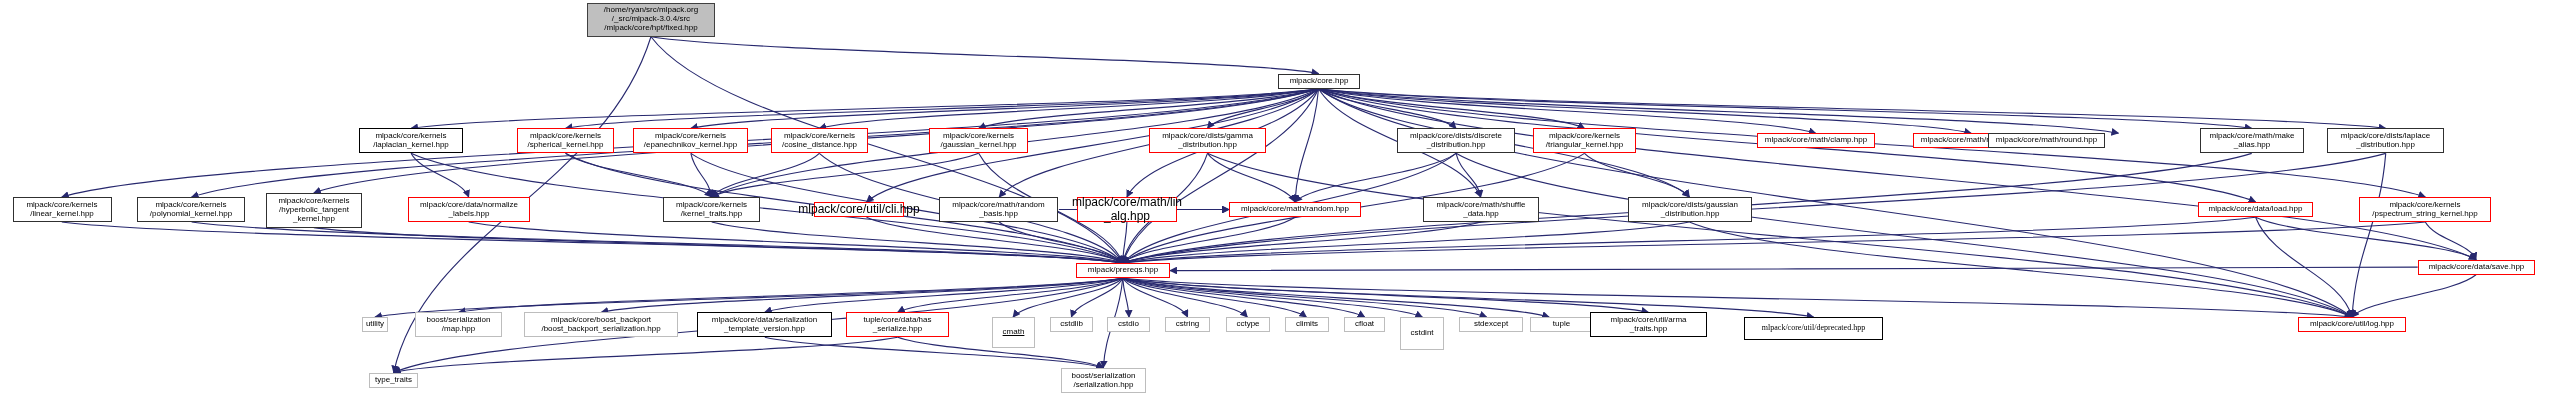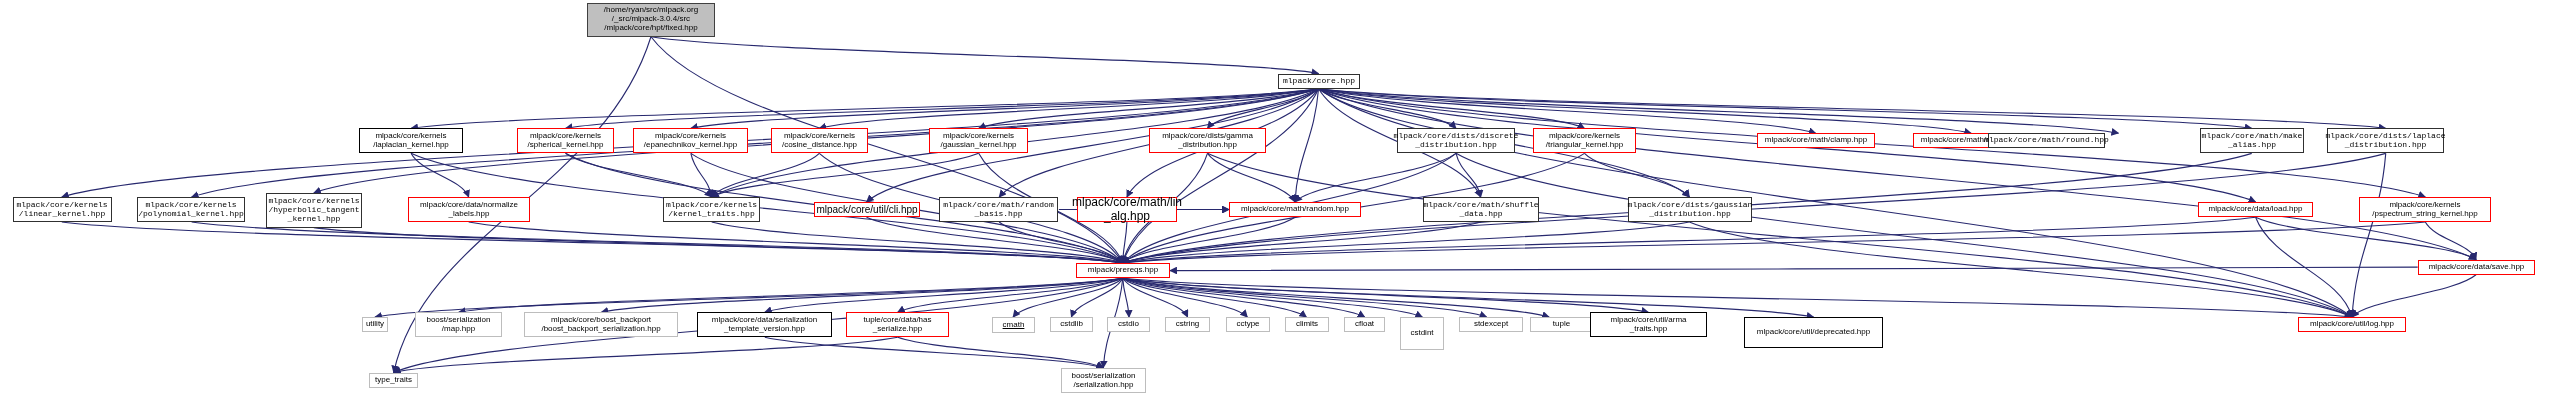--- a/index.html
+++ b/index.html
@@ -23,21 +23,21 @@
     text-align:center;
     background:#ffffff;
     color:#000000;
     line-height:1.12;
     white-space:pre-line;
     padding:0.7px 2.1px;
     z-index:5;
   }
   
   .b-grey   { border:0.7px solid #bdbdbd; }
-  .b-black  { border:0.7px solid #303030;font-family:Liberation Mono, monospace; }
+  .b-black  { border:0.7px solid #303030; }
   .b-red    { border:0.7px solid #ff0000; }
   .b-thick  { border:1.4px solid #000000; }
   .b-root   { border:0.7px solid #404040; background:#bfbfbf; }
 </style>
 </head>
 <body>
 
 <div id="canvas">
   <svg id="edges" viewBox="0 0 3710 588" preserveAspectRatio="none">
     <defs>
@@ -177,21 +177,21 @@
 /linear_kernel.hpp</div>
       <div class="node b-black" style="left: 137px; top: 197px; width: 108px; height: 25px; font-size: 8px;">mlpack/core/kernels
 /polynomial_kernel.hpp</div>
       <div class="node b-black" style="left: 266px; top: 193px; width: 96px; height: 35px; font-size: 8px;">mlpack/core/kernels
 /hyperbolic_tangent
 _kernel.hpp</div>
       <div class="node b-red" style="left: 408px; top: 197px; width: 122px; height: 25px; font-size: 8px;">mlpack/core/data/normalize
 _labels.hpp</div>
       <div class="node b-black" style="left: 663px; top: 197px; width: 97px; height: 25px; font-size: 8px;">mlpack/core/kernels
 /kernel_traits.hpp</div>
-      <div class="node b-red" style="left: 814px; top: 202px; width: 106px; height: 15.3px; font-size: 10px;">mlpack/core/util/cli.hpp</div>
+      <div class="node b-red" style="left: 814px; top: 202px; width: 90px; height: 15.3px; font-size: 12px;">mlpack/core/util/cli.hpp</div>
       <div class="node b-black" style="left: 939px; top: 197px; width: 119px; height: 25px; font-size: 8px;">mlpack/core/math/random
 _basis.hpp</div>
       <div class="node b-red" style="left: 1077px; top: 197px; width: 100px; height: 25px; font-size: 12px;">mlpack/core/math/lin
 _alg.hpp</div>
       <div class="node b-red" style="left: 1229px; top: 202px; width: 132px; height: 15.3px; font-size: 8px;">mlpack/core/math/random.hpp</div>
       <div class="node b-black" style="left: 1423px; top: 197px; width: 116px; height: 25px; font-size: 8px;">mlpack/core/math/shuffle
 _data.hpp</div>
       <div class="node b-black" style="left: 1628px; top: 197px; width: 124px; height: 25px; font-size: 8px;">mlpack/core/dists/gaussian
 _distribution.hpp</div>
       <div class="node b-red" style="left: 2198px; top: 202px; width: 115px; height: 15.3px; font-size: 8px;">mlpack/core/data/load.hpp</div>
@@ -201,32 +201,32 @@
       <div class="node b-red" style="left: 1076px; top: 263px; width: 94px; height: 15.3px; font-size: 8px;">mlpack/prereqs.hpp</div>
       <div class="node b-grey" style="left: 362px; top: 317px; width: 26px; height: 15.3px; font-size: 8px;">utility</div>
       <div class="node b-grey" style="left: 415px; top: 312px; width: 87px; height: 25px; font-size: 8px;">boost/serialization
 /map.hpp</div>
       <div class="node b-grey" style="left: 524px; top: 312px; width: 154px; height: 25px; font-size: 8px;">mlpack/core/boost_backport
 /boost_backport_serialization.hpp</div>
       <div class="node b-thick" style="left: 697px; top: 312px; width: 135px; height: 25px; font-size: 8px;">mlpack/core/data/serialization
 _template_version.hpp</div>
       <div class="node b-red" style="left: 846px; top: 312px; width: 103px; height: 25px; font-size: 8px;">tuple/core/data/has
 _serialize.hpp</div>
-      <div class="node b-grey" style="left: 992px; top: 317px; width: 43px; height: 16px; font-size: 8px; text-decoration: underline;">cmath</div>
+      <div class="node b-grey" style="left: 992px; top: 317px; width: 43px; height: 31px; font-size: 8px; text-decoration: underline;">cmath</div>
       <div class="node b-grey" style="left: 1050px; top: 317px; width: 43px; height: 15.3px; font-size: 8px;">cstdlib</div>
       <div class="node b-grey" style="left: 1107px; top: 317px; width: 43px; height: 15.3px; font-size: 8px;">cstdio</div>
       <div class="node b-grey" style="left: 1165px; top: 317px; width: 45px; height: 15.3px; font-size: 8px;">cstring</div>
       <div class="node b-grey" style="left: 1226px; top: 317px; width: 44px; height: 15.3px; font-size: 8px;">cctype</div>
       <div class="node b-grey" style="left: 1285px; top: 317px; width: 44px; height: 15.3px; font-size: 8px;">climits</div>
       <div class="node b-grey" style="left: 1344px; top: 317px; width: 41px; height: 15.3px; font-size: 8px;">cfloat</div>
       <div class="node b-grey" style="left: 1400px; top: 317px; width: 44px; height: 33px; font-size: 8px;">cstdint</div>
       <div class="node b-grey" style="left: 1459px; top: 317px; width: 64px; height: 15.3px; font-size: 8px;">stdexcept</div>
       <div class="node b-grey" style="left: 1530px; top: 317px; width: 63px; height: 15.3px; font-size: 8px;">tuple</div>
       <div class="node b-thick" style="left: 1590px; top: 312px; width: 117px; height: 25px; font-size: 8px;">mlpack/core/util/arma
 _traits.hpp</div>
-      <div class="node b-thick" style="left: 1744px; top: 317px; width: 139px; height: 31px; font-size: 8px;">mlpack/core/util/deprecated.hpp</div>
+      <div class="node b-thick" style="left: 1744px; top: 317px; width: 139px; height: 23px; font-size: 8px; font-family: Liberation Serif, serif;">mlpack/core/util/deprecated.hpp</div>
       <div class="node b-red" style="left: 2298px; top: 317px; width: 108px; height: 15.3px; font-size: 8px;">mlpack/core/util/log.hpp</div>
       <div class="node b-grey" style="left: 369px; top: 373px; width: 49px; height: 15.3px; font-size: 8px;">type_traits</div>
       <div class="node b-grey" style="left: 1061px; top: 368px; width: 85px; height: 25px; font-size: 8px;">boost/serialization
 /serialization.hpp</div>
     </div>
 </div>
 
 
 </body></html>

